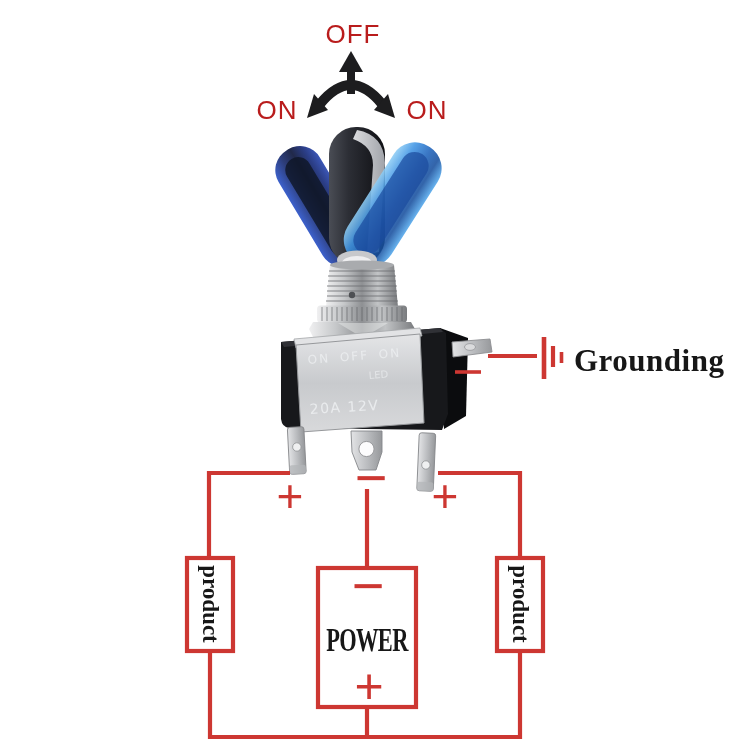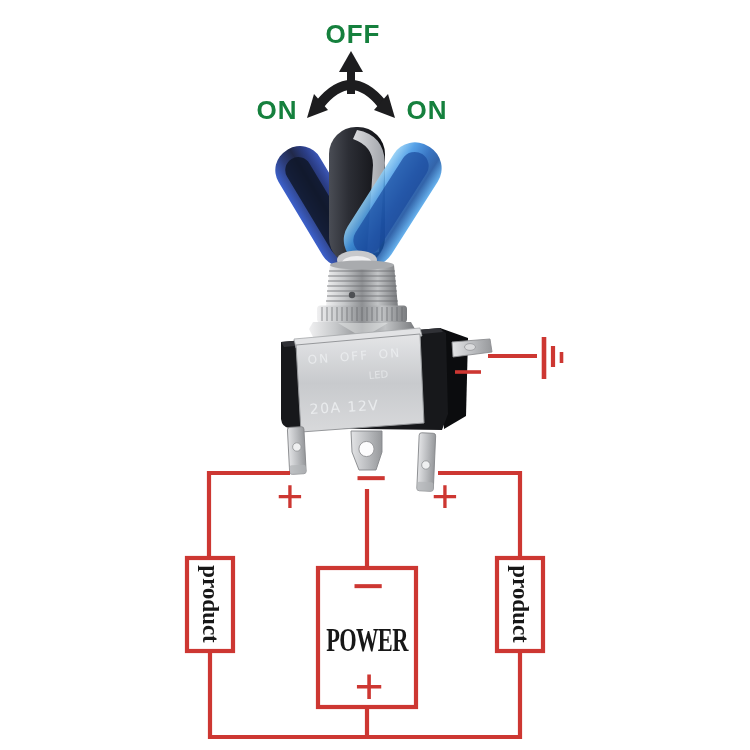--- a/index.html
+++ b/index.html
@@ -1,20 +1,20 @@
 <!DOCTYPE html>
 <html style="--wire-red: #cd3732;"><head>
 <meta charset="utf-8">
 <style>
   html,body{margin:0;padding:0;background:#fff;}
   .stage{position:relative;width:750px;height:750px;background:#ffffff;overflow:hidden;
          font-family:"Liberation Sans","DejaVu Sans",sans-serif;}
   .stage svg{position:absolute;left:0;top:0;}
   .t{position:absolute;transform:translate(-50%,-50%);white-space:nowrap;line-height:1;}
-  .lbl-sans{font-family:"Liberation Sans","DejaVu Sans",sans-serif;font-weight:bold;color:#15803d;}
+  .lbl-sans{font-family:"Liberation Sans","DejaVu Sans",sans-serif;font-weight:normal;color:#b91c1c;}
   .lbl-serif{font-family:"Liberation Serif","DejaVu Serif",serif;font-weight:bold;color:#171717;}
   .sym{font-family:"Liberation Sans","DejaVu Sans",sans-serif;color:var(--wire-red,#cd3732);font-weight:normal;}
   .off{left:353px;top:34px;font-size:26px;letter-spacing:1px;}
   .on-left{left:277px;top:110px;font-size:26px;letter-spacing:1px;}
   .on-right{left:427px;top:110px;font-size:26px;letter-spacing:1px;}
   .grounding{left:574px;top:360px;transform:translate(0,-50%);font-size:31px;letter-spacing:.5px;}
   .minus-center{left:371px;top:478px;font-size:56px;}
   .plus-left{left:290px;top:496px;font-size:46px;}
   .plus-right{left:445px;top:496px;font-size:46px;}
   .power-minus{left:368px;top:586px;font-size:56px;}
@@ -194,20 +194,21 @@
       <line x1="553" y1="346" x2="553" y2="367" stroke-width="4.2"></line>
       <line x1="561.5" y1="352" x2="561.5" y2="363" stroke-width="3.6"></line>
       <line x1="455" y1="372" x2="481" y2="372" stroke-width="3.6"></line>
     </g>
   </g>
 </svg>
 
 <span class="t lbl-sans off">OFF</span>
 <span class="t lbl-sans on-left">ON</span>
 <span class="t lbl-sans on-right">ON</span>
+<span class="t lbl-serif grounding">Grounding</span>
 
 <span class="t sym minus-center">−</span>
 <span class="t sym plus-left">+</span>
 <span class="t sym plus-right">+</span>
 
 <span class="t sym power-minus">−</span>
 <span class="t lbl-serif power-label">POWER</span>
 <span class="t sym power-plus">+</span>
 
 <span class="t lbl-serif product-l">product</span>

